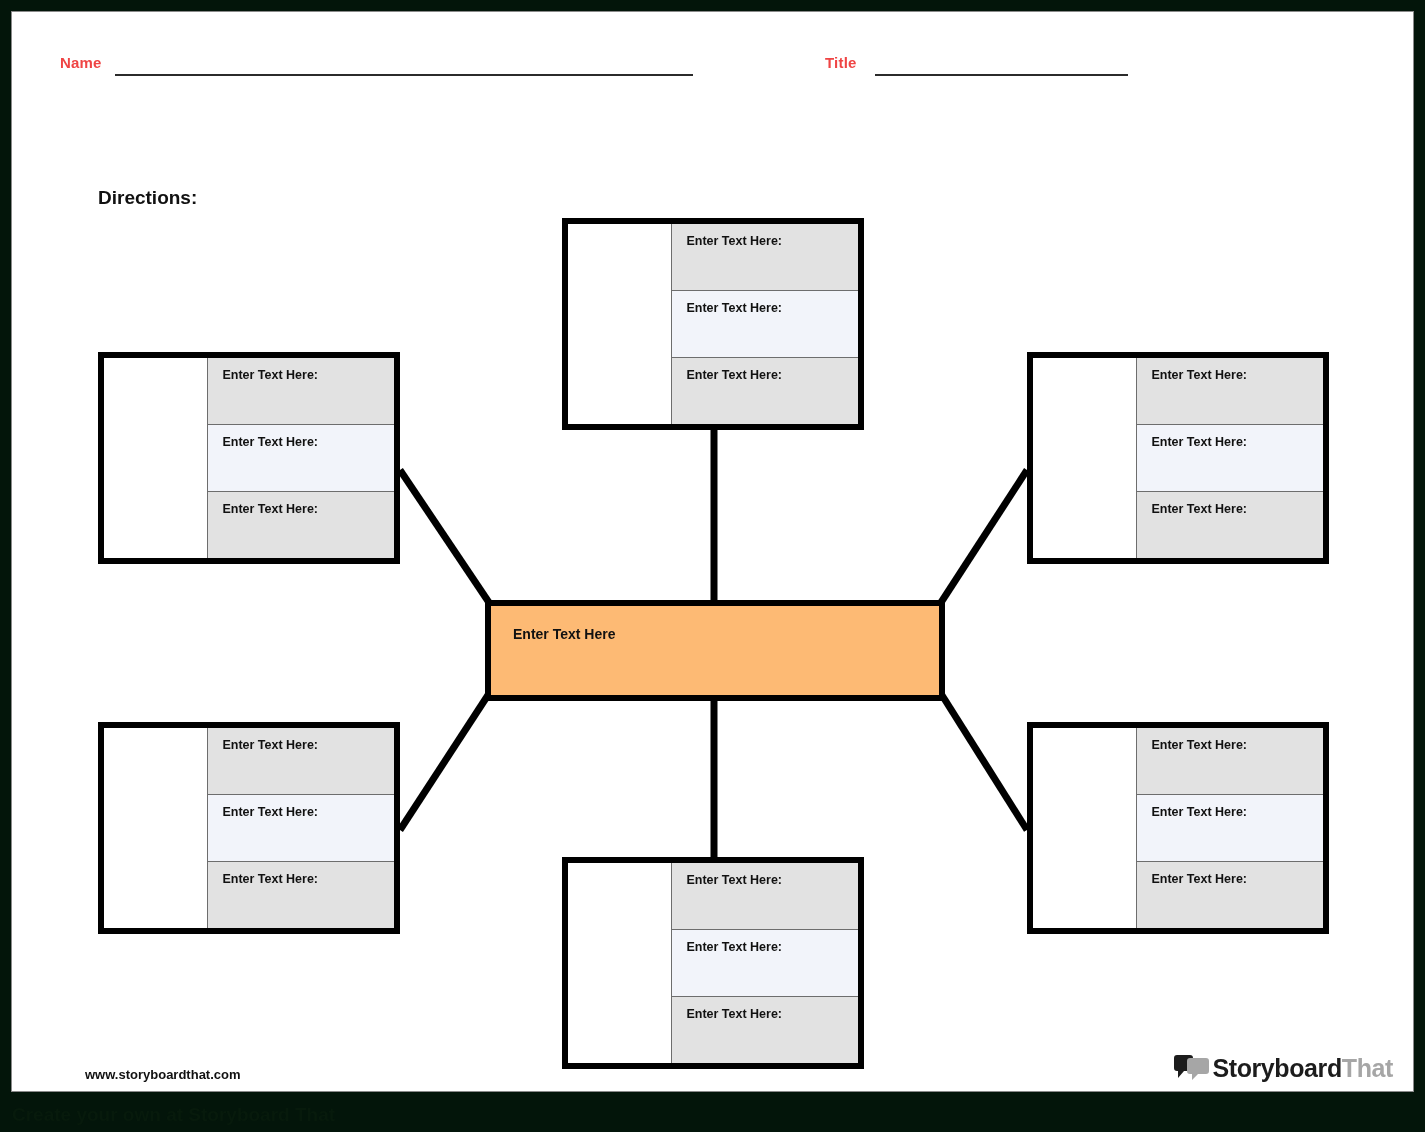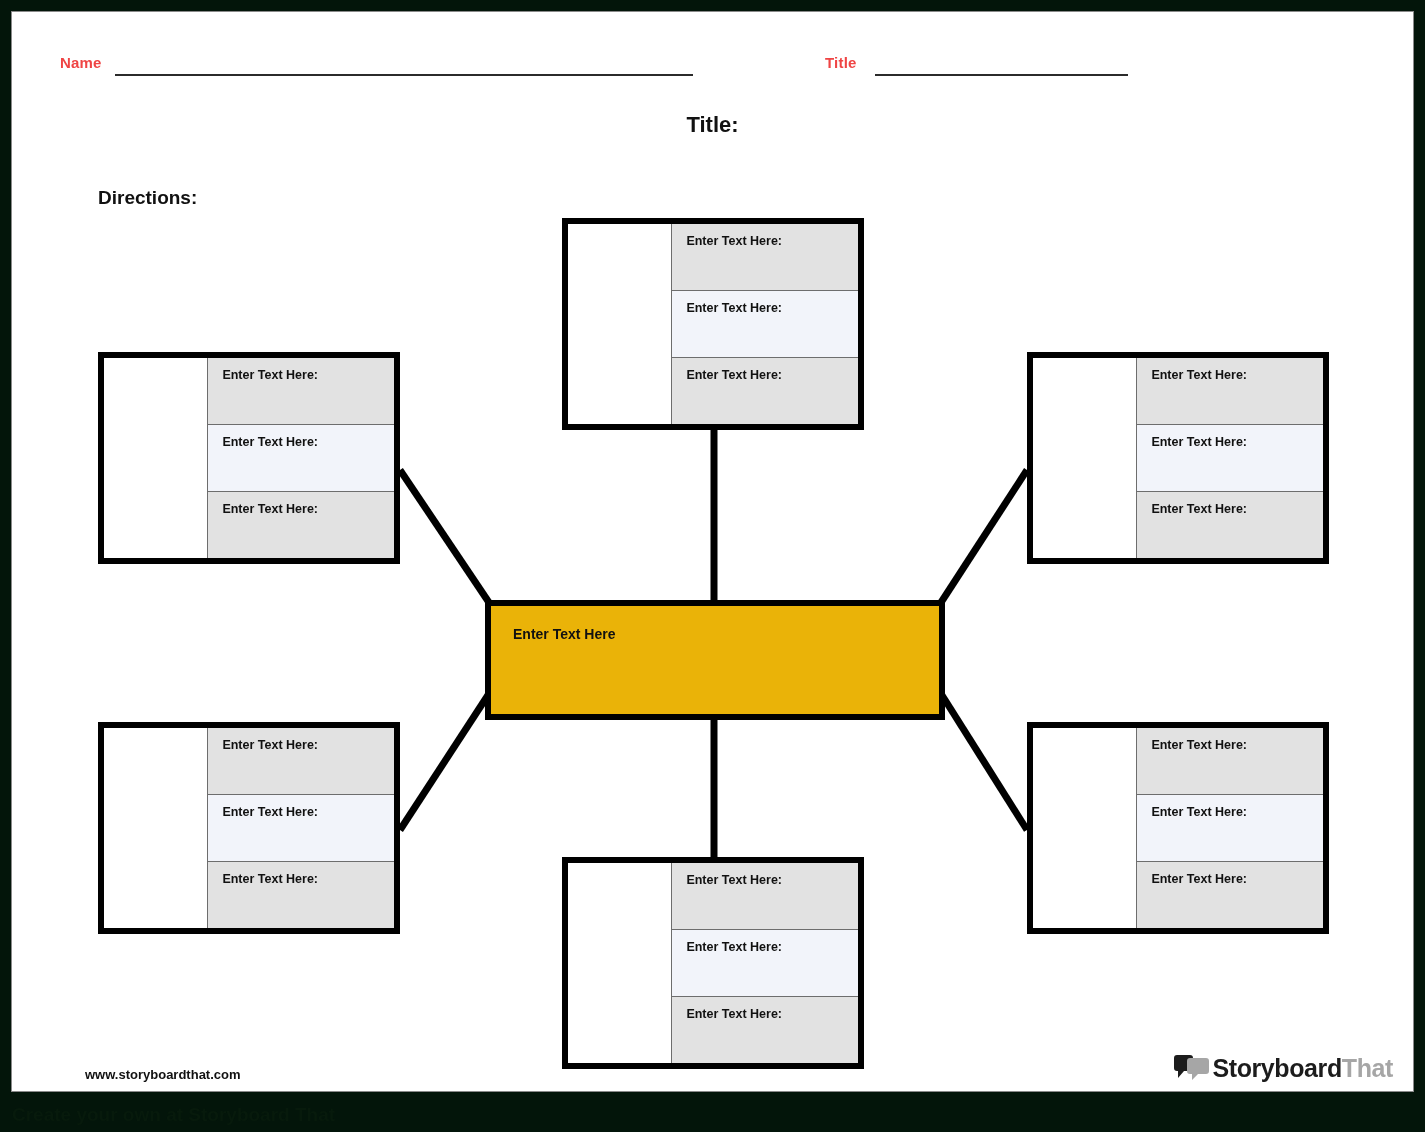--- a/index.html
+++ b/index.html
@@ -78,20 +78,21 @@
     height: 1081px;
     pointer-events: none;
   }
 
   
   .node {
     position: absolute;
     border: 6px solid #000000;
     background: #ffffff;
     display: flex;
+    justify-content: flex-end;
   }
   .node .pane-left {
     width: 36%;
     background: #ffffff;
     border-right: 1px solid #6d6d6d;
   }
   .node .pane-right {
     width: 64%;
     display: flex;
     flex-direction: column;
@@ -116,23 +117,23 @@
   #node-left-bottom { left: 86px;  top: 710px; width: 302px; height: 212px; }
   #node-right-bottom{ left: 1015px; top: 710px; width: 302px; height: 212px; }
   #node-bottom      { left: 550px; top: 845px; width: 302px; height: 212px; }
 
   
   #center-box {
     position: absolute;
     left: 473px;
     top: 588px;
     width: 460px;
-    height: 120px;
+    height: 101px;
     border: 6px solid #000000;
-    background: #eab308;
+    background: #fdba74;
   }
   #center-box .center-text {
     padding: 20px 0 0 22px;
     font-size: 14px;
     font-weight: bold;
     color: #111111;
   }
 
   
   #site-url {
@@ -184,21 +185,20 @@
 
 <div id="frame">
   <div id="sheet">
 
     <div class="hdr-label" id="name-label">Name</div>
     <div class="rule" id="name-rule"></div>
 
     <div class="hdr-label" id="date-label">Title</div>
     <div class="rule" id="date-rule"></div>
 
-    <div id="title">Title:</div>
 
     <div id="directions">Directions:</div>
 
     <svg id="lines" viewBox="0 0 1403 1081" preserveAspectRatio="none">
 
       <line x1="702" y1="418" x2="702" y2="594" stroke="#000000" stroke-width="7"></line>
 
       <line x1="702" y1="680" x2="702" y2="849" stroke="#000000" stroke-width="7"></line>
 
       <line x1="388" y1="458" x2="478" y2="592" stroke="#000000" stroke-width="7"></line>

